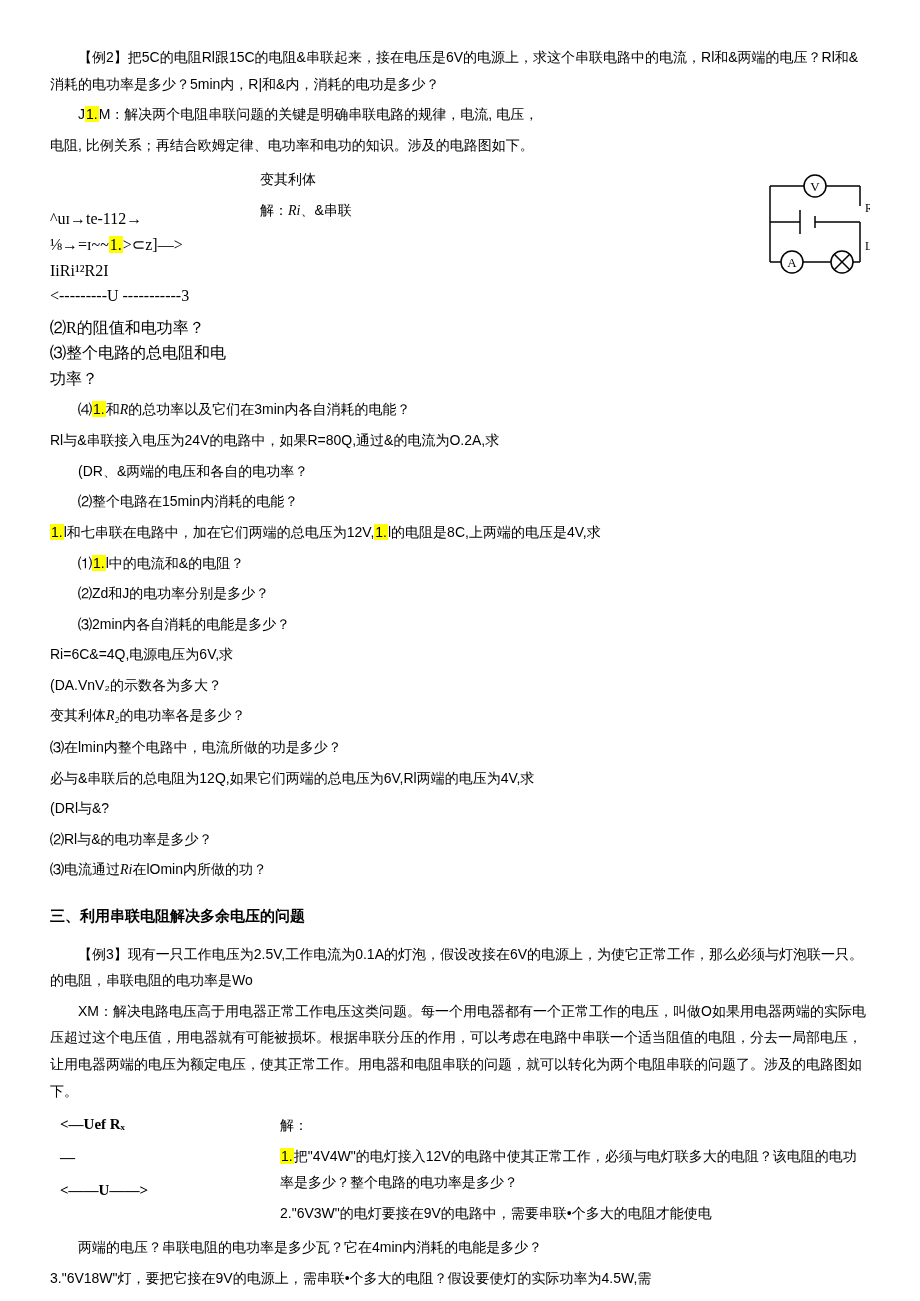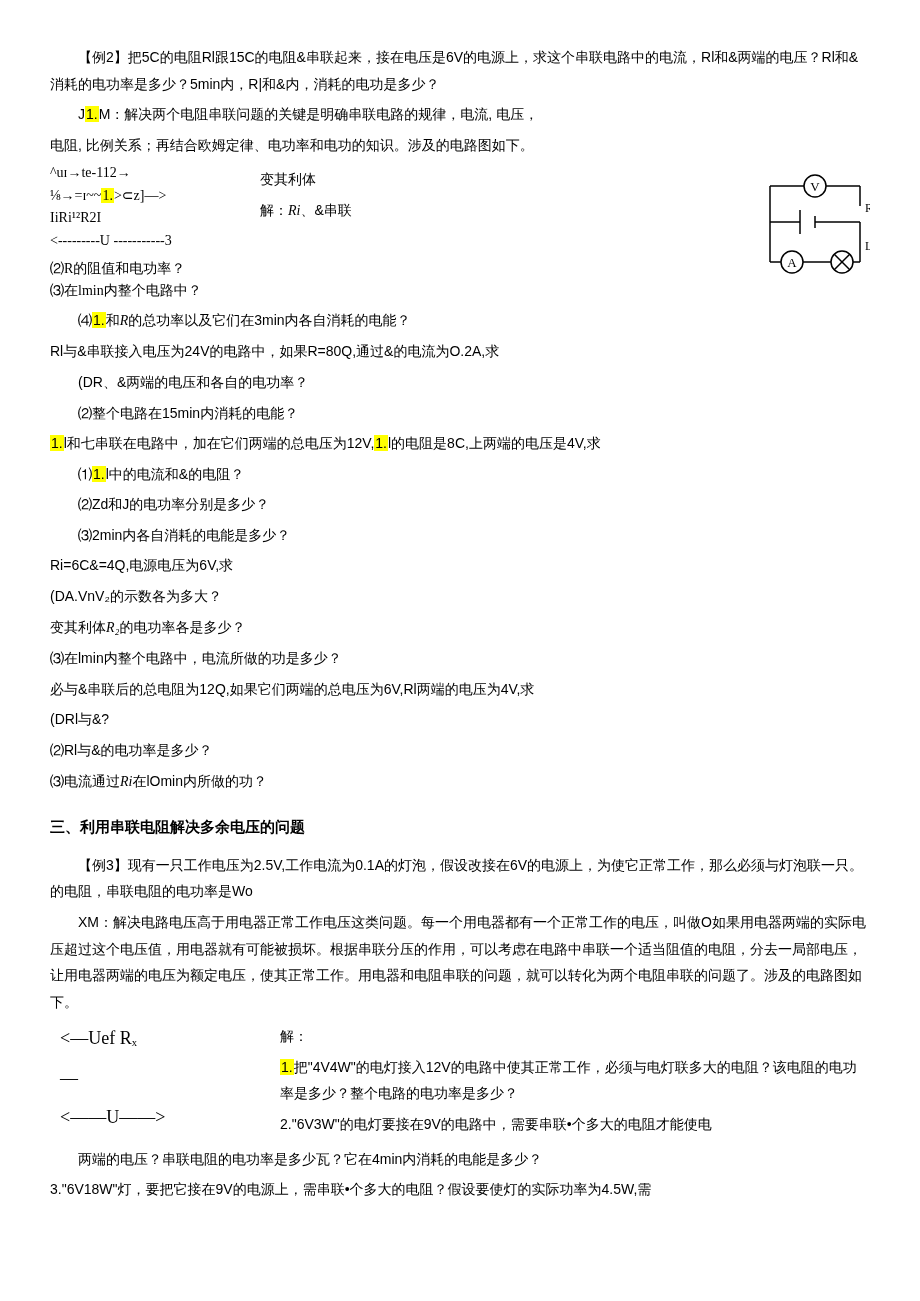--- a/index.html
+++ b/index.html
@@ -18,39 +18,41 @@
     padding: 0 1px;
   }
   .section-block {
     display: flex;
     align-items: flex-start;
     gap: 20px;
   }
   .left-col {
     flex: 0 0 190px;
     font-family: "Times New Roman", serif;
-    font-size: 14px;
+    font-size: 16px;
     line-height: 1.6;
+    margin-top: 44px;
   }
   .mid-col { flex: 1; }
   .circuit {
     flex: 0 0 110px;
     margin-top: 10px;
   }
   .italic { font-style: italic; font-family: "Times New Roman", serif; }
   h3 {
     font-size: 15px;
     font-weight: bold;
     margin: 18px 0 10px 0;
   }
   .diagram-box {
     font-family: "Times New Roman", serif;
-    font-size: 18px;
+    font-size: 15px;
     line-height: 2.2;
     padding-left: 10px;
+    font-weight: bold;
   }
   svg { display: block; }
   p { margin: 4px 0; }
 </style>
 </head>
 <body>
 
 <p class="indent">【例2】把5C的电阻Rl跟15C的电阻&amp;串联起来，接在电压是6V的电源上，求这个串联电路中的电流，Rl和&amp;两端的电压？Rl和&amp;消耗的电功率是多少？5min内，R|和&amp;内，消耗的电功是多少？</p>
 <p class="indent">
   <span>J</span><span class="hl">1.</span><span>M：解决两个电阻串联问题的关键是明确串联电路的规律，电流, 电压，</span>
@@ -59,21 +61,21 @@
 
 <div class="section-block">
   <div class="left-col">
     <div>^uɪ→te-112→</div>
     <div>
       <span>⅛→=ɪ~~</span><span class="hl">1.</span><span>&gt;⊂z]—&gt;</span>
     </div>
     <div>IiRi¹²R2I</div>
     <div><span>&lt;---------U -----------3</span></div>
     <div style="font-family:'Microsoft YaHei';margin-top:6px">⑵R的阻值和电功率？</div>
-    <div style="font-family:'Microsoft YaHei'">⑶在lmin内整个电路中？</div>
+    <div style="font-family:'Microsoft YaHei'">⑶整个电路的总电阻和电功率？</div>
   </div>
   <div class="mid-col">
     <p>变其利体</p>
     <p>
       <span>解：</span><span class="italic">Ri</span><span>、&amp;串联</span>
     </p>
   </div>
   <div class="circuit">
     <svg width="110" height="110" viewBox="0 0 110 110">
       <circle cx="55" cy="14" r="11" fill="none" stroke="#000" stroke-width="1.5"></circle>

